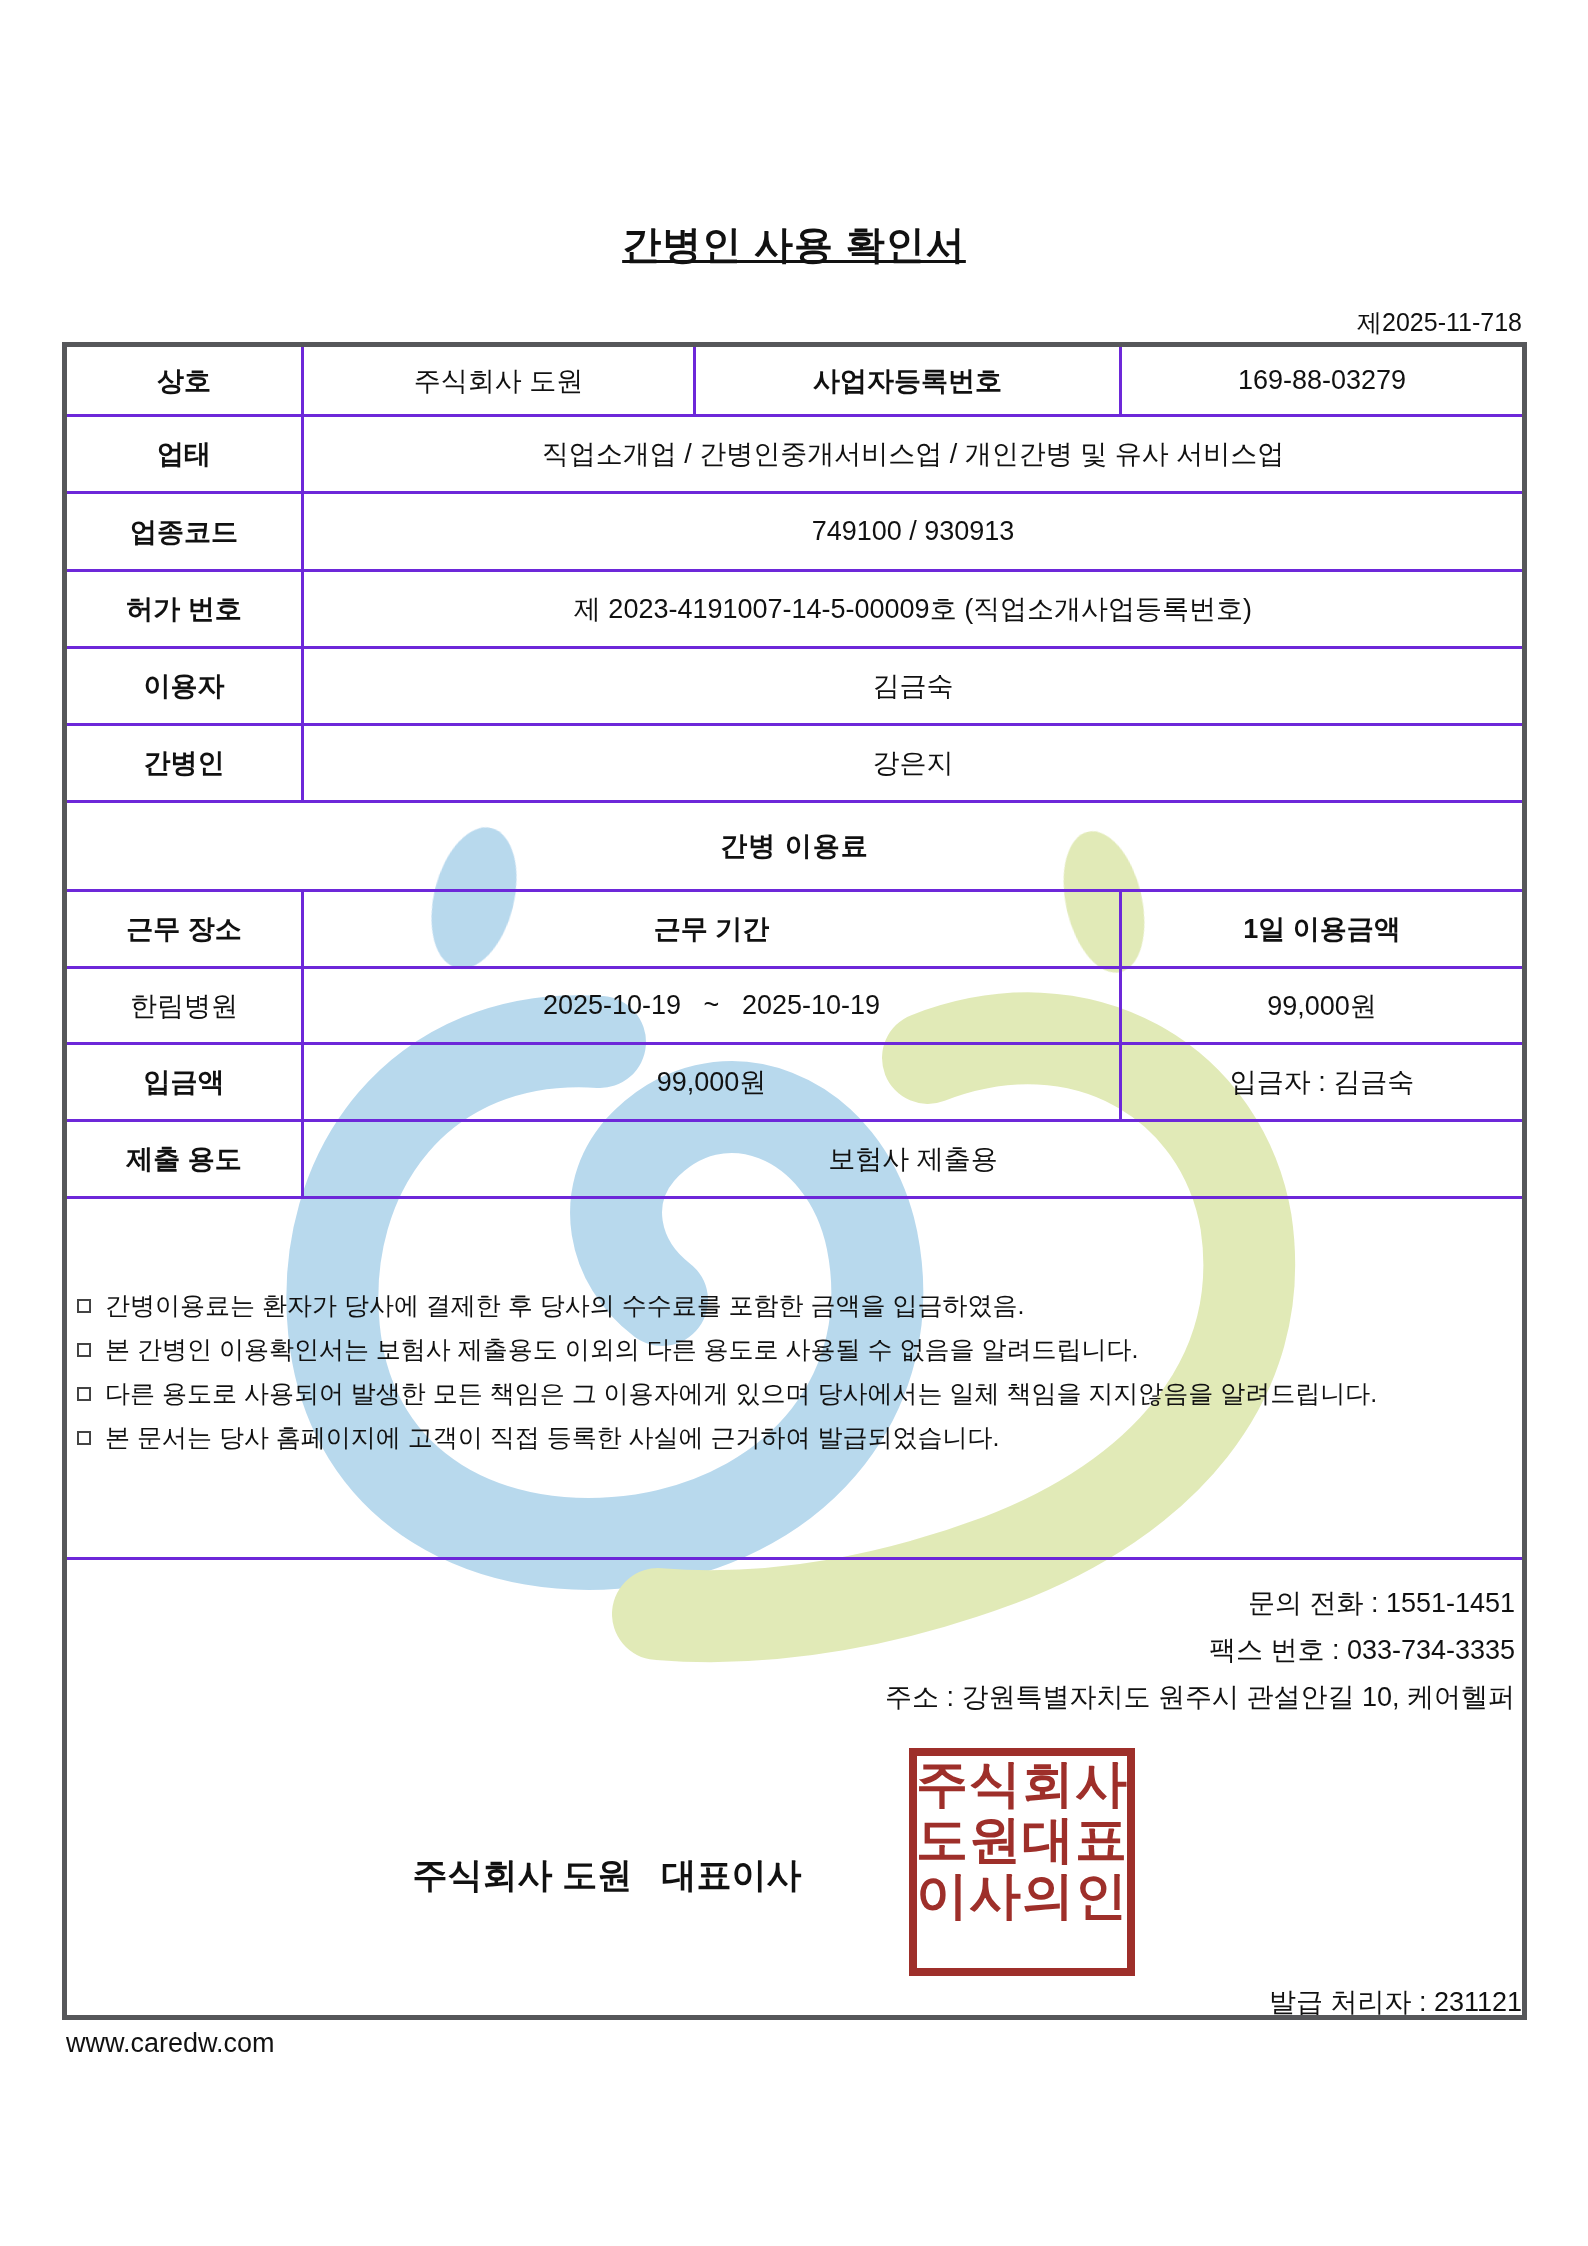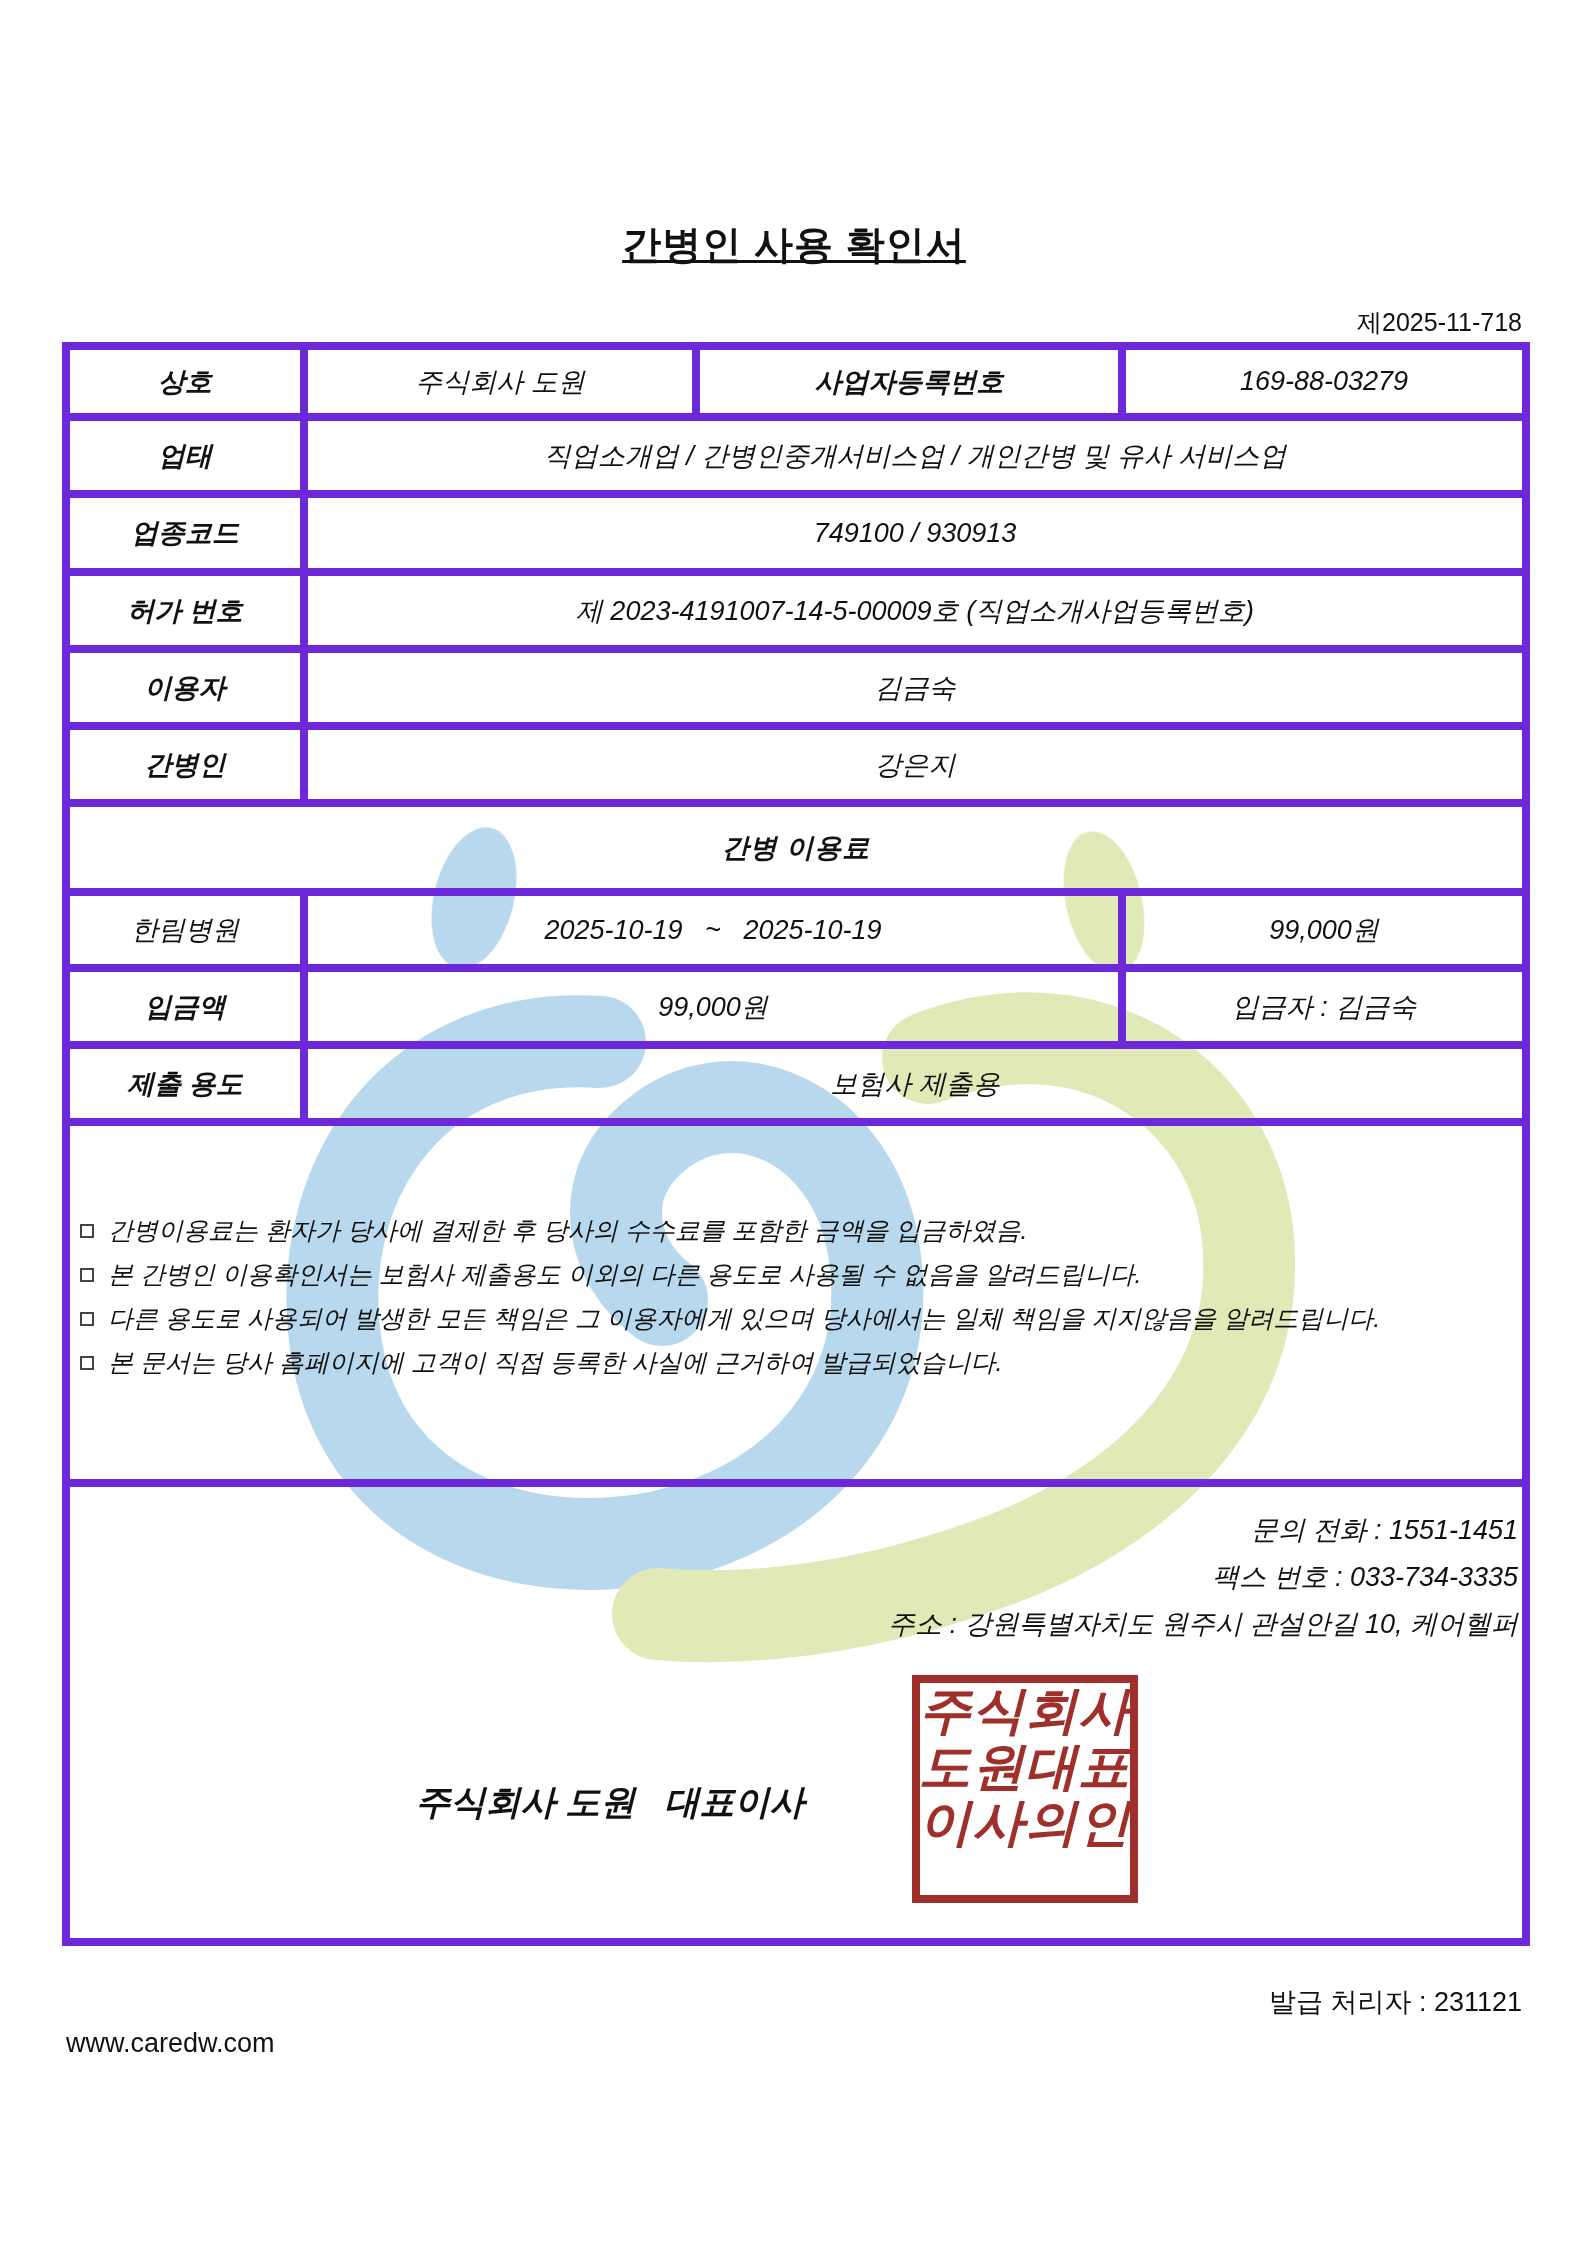--- a/index.html
+++ b/index.html
@@ -24,23 +24,23 @@
   }
   
   .tbl-wrap{position:absolute;left:62px;top:342px;z-index:1;}
   table.main{
     border-collapse:collapse;table-layout:fixed;
     width:1460px;
     border:5px solid #56575a;
     background:transparent;
   }
   table.main td{
-    border:8px solid #6d28d9;
+    border:3px solid #6d28d9;
     text-align:center;vertical-align:middle;
-    font-size:27px;padding:0 10px;overflow:hidden;font-style:italic;
+    font-size:27px;padding:0 10px;overflow:hidden;
   }
   td.lbl{font-weight:bold;}
   td.section-hd{font-size:36px;font-weight:bold;letter-spacing:1px;}
   td.notes-cell{vertical-align:top;text-align:left;padding:118px 30px 0 26px;}
   .note-line{display:flex;align-items:flex-start;height:44px;font-size:25px;line-height:30px;}
   .note-bullet{
     width:10px;height:10px;border:2px solid #444;background:transparent;
     margin:9px 14px 0 0;flex:0 0 auto;
   }
   td.sign-cell{position:relative;padding:0;}
@@ -127,20 +127,25 @@
       <td class="lbl">이용자</td>
       <td colspan="3">김금숙</td>
     </tr>
     <tr style="height:77px">
       <td class="lbl">간병인</td>
       <td colspan="3">강은지</td>
     </tr>
     <tr style="height:89px">
       <td colspan="4" class="section-hd">간병 이용료</td>
     </tr>
+    <tr style="height:77px">
+      <td class="lbl">근무 장소</td>
+      <td colspan="2" class="lbl">근무 기간</td>
+      <td class="lbl">1일 이용금액</td>
+    </tr>
     <tr style="height:76px">
       <td>한림병원</td>
       <td colspan="2" style="white-space:pre">2025-10-19   ~   2025-10-19</td>
       <td>99,000원</td>
     </tr>
     <tr style="height:77px">
       <td class="lbl">입금액</td>
       <td colspan="2">99,000원</td>
       <td><span class="lbl">입금자</span><span style="white-space:pre"> : 김금숙</span></td>
     </tr>

